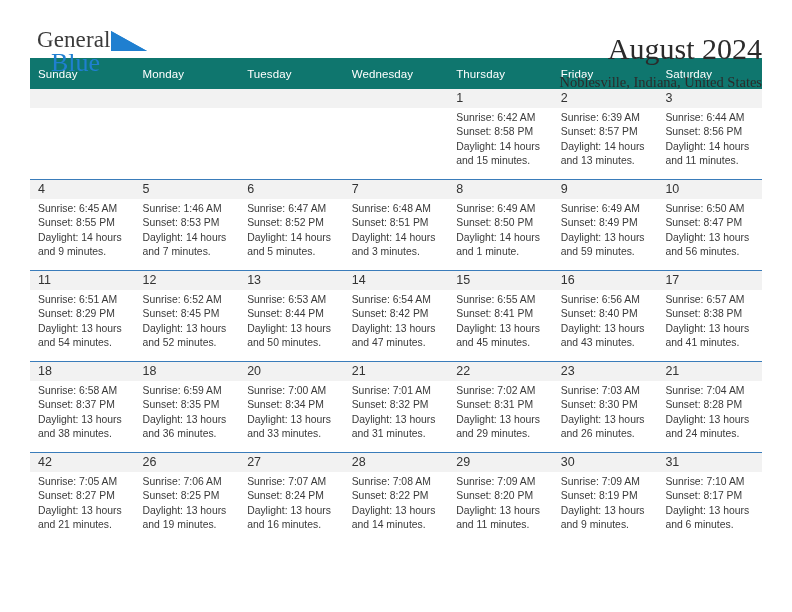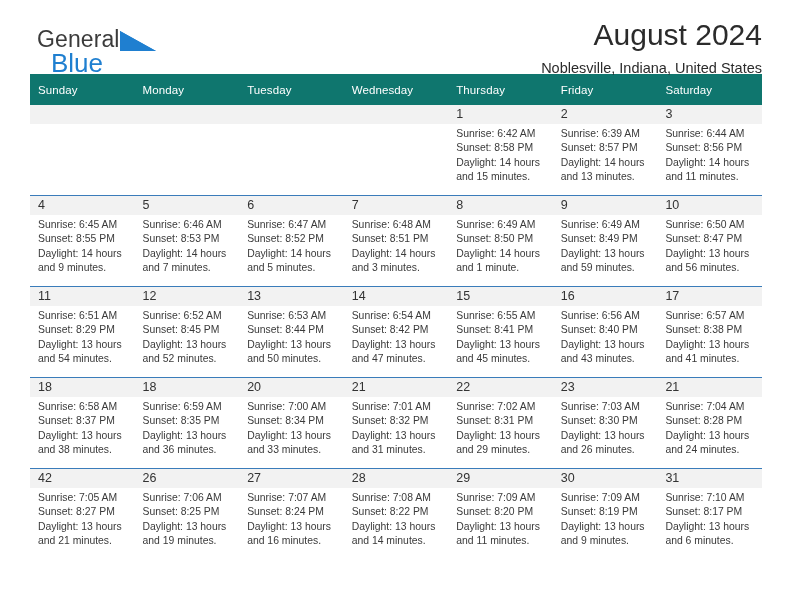--- a/index.html
+++ b/index.html
@@ -19,21 +19,22 @@
     position: relative;
     width: 792px;
     height: 612px;
     box-sizing: border-box;
     padding: 0 30px;
   }
 
   
   .header {
     position: relative;
-    height: 74px;
+    height: 58px;
+    font-family: Liberation Serif, serif;
   }
   .brand {
     position: absolute;
     left: 7px;
     top: 28px;
     line-height: 1;
     user-select: none;
   }
   .brand-row1 {
     display: block;
@@ -56,21 +57,21 @@
   .brand-row2 {
     display: block;
     font-size: 26px;
     color: #1f7fd0;
     margin-top: -2px;
     margin-left: 14px;
   }
   .titles {
     position: absolute;
     right: 0px;
-    top: 18px;
+    top: 32px;
     text-align: right;
   }
   .cal-title {
     font-size: 30px;
     color: #2b2b2b;
     font-weight: normal;
     line-height: 34px;
     margin: 0;
     white-space: nowrap;
   }
@@ -235,21 +236,21 @@
                 <div>Sunrise: 6:45 AM</div>
                 <div>Sunset: 8:55 PM</div>
                 <div class="daylight">Daylight: 14 hours and 9 minutes.</div>
               </div>
             </div>
           </td>
           <td>
             <div class="daycell">
               <div class="daynum-band">5</div>
               <div class="details">
-                <div>Sunrise: 6:46 AM</div>
+                <div>Sunrise: 1:46 AM</div>
                 <div>Sunset: 8:53 PM</div>
                 <div class="daylight">Daylight: 14 hours and 7 minutes.</div>
               </div>
             </div>
           </td>
           <td>
             <div class="daycell">
               <div class="daynum-band">6</div>
               <div class="details">
                 <div>Sunrise: 6:47 AM</div>

